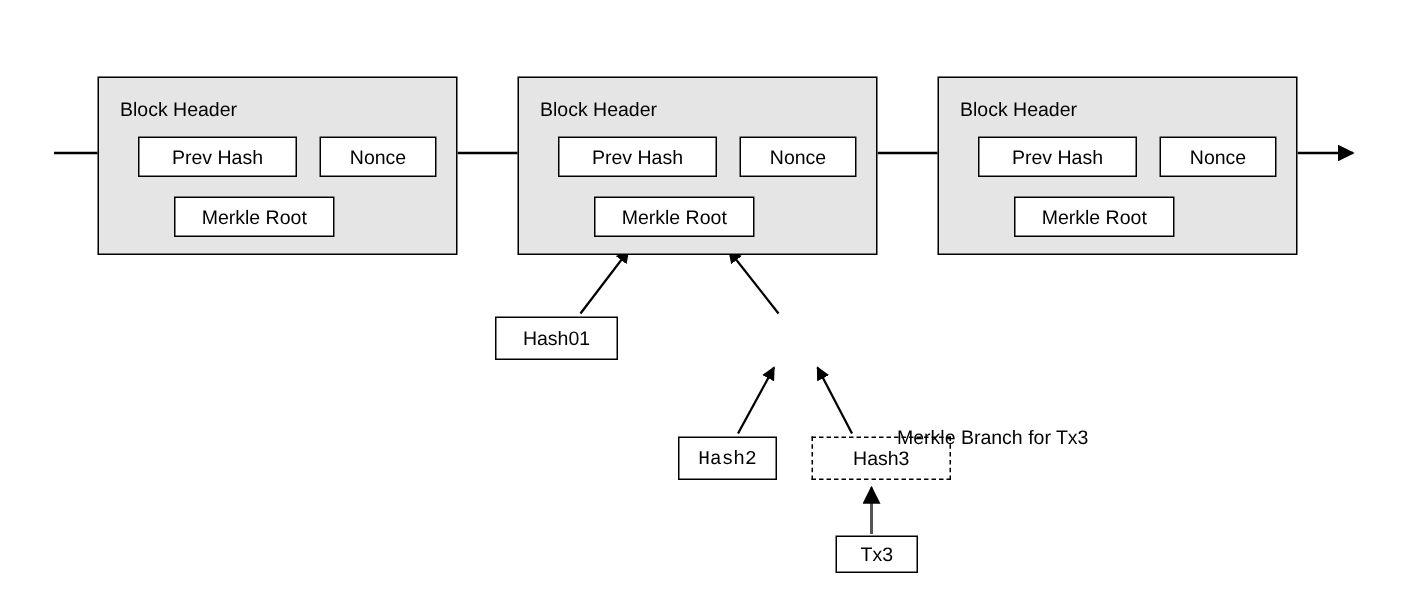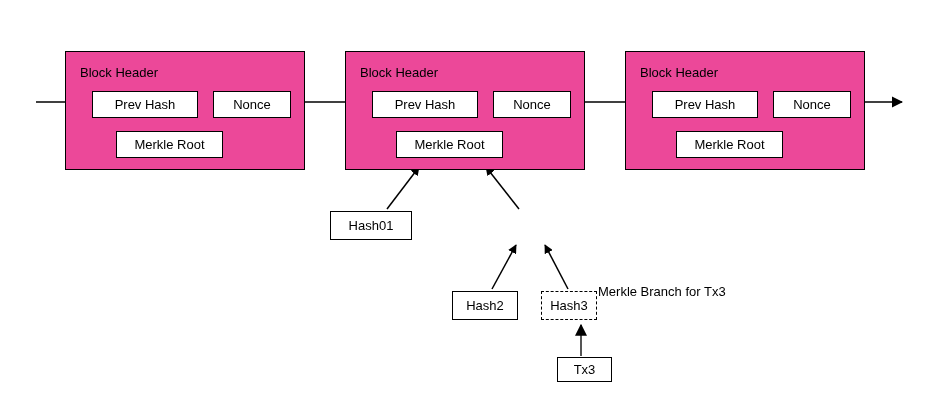--- a/index.html
+++ b/index.html
@@ -41,21 +41,21 @@
   .branch-caption {
     font-size: 13px;
     left: 598px;
     top: 257px;
     margin-top: 28px;
   }
   .block-card {
     position: absolute;
     box-sizing: border-box;
     border: 1.6px solid #000000;
-    background: #ec4899;
+    background: #e5e5e5;
   }
   .block-title {
     position: absolute;
     font-size: 13px;
     left: 14px;
     top: 13px;
     white-space: nowrap;
   }
   .field-box {
     position: absolute;
@@ -137,21 +137,21 @@
   <div class="block-card" style="left:625px; top:51px; width:240px; height:119px;">
     <div class="block-title">Block Header</div>
     <div class="field-box" style="left:26px; top:39px; width:106px; height:27px;">Prev Hash</div>
     <div class="field-box" style="left:147px; top:39px; width:78px; height:27px;">Nonce</div>
     <div class="field-box" style="left:50px; top:79px; width:107px; height:27px;">Merkle Root</div>
   </div>
 
   <div class="node-box node-solid" style="left:330px; top:211px; width:82px; height:29px;">Hash01</div>
 
 
-  <div class="node-box node-solid" style="left:452px; top:291px; width:66px; height:29px;">Hash2</div>
+  <div class="node-box node-solid" style="left:452px; top:291px; width:66px; height:29px;font-family:Liberation Mono, monospace;">Hash2</div>
 
-  <div class="node-box node-dashed" style="left:541px; top:291px; width:56px; height:29px;">Hash3</div>
+  <div class="node-box node-dashed" style="left:541px; top:291px; width:93px; height:29px;">Hash3</div>
 
   <div class="node-box node-solid" style="left:557px; top:357px; width:55px; height:25px;">Tx3</div>
 
   <div class="lbl branch-caption">Merkle Branch for Tx3</div>
 
 </div>
 
 </body></html>

